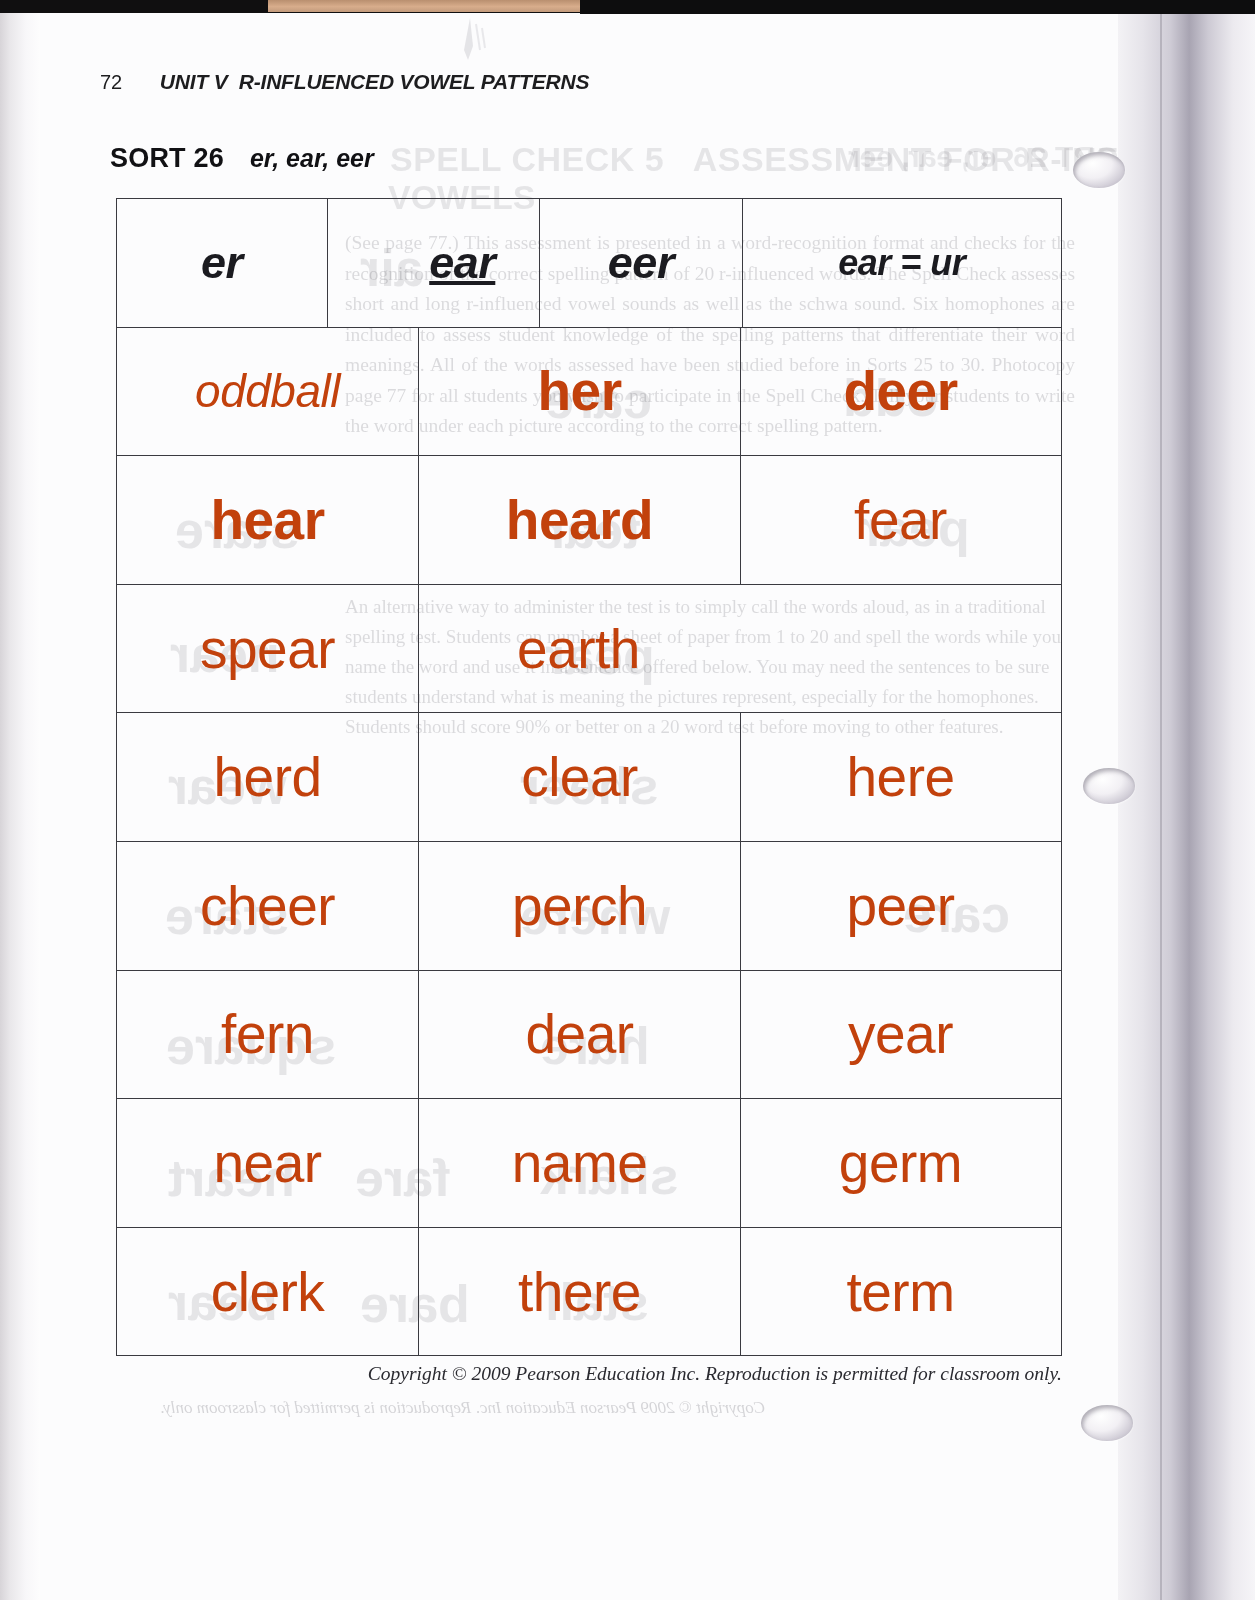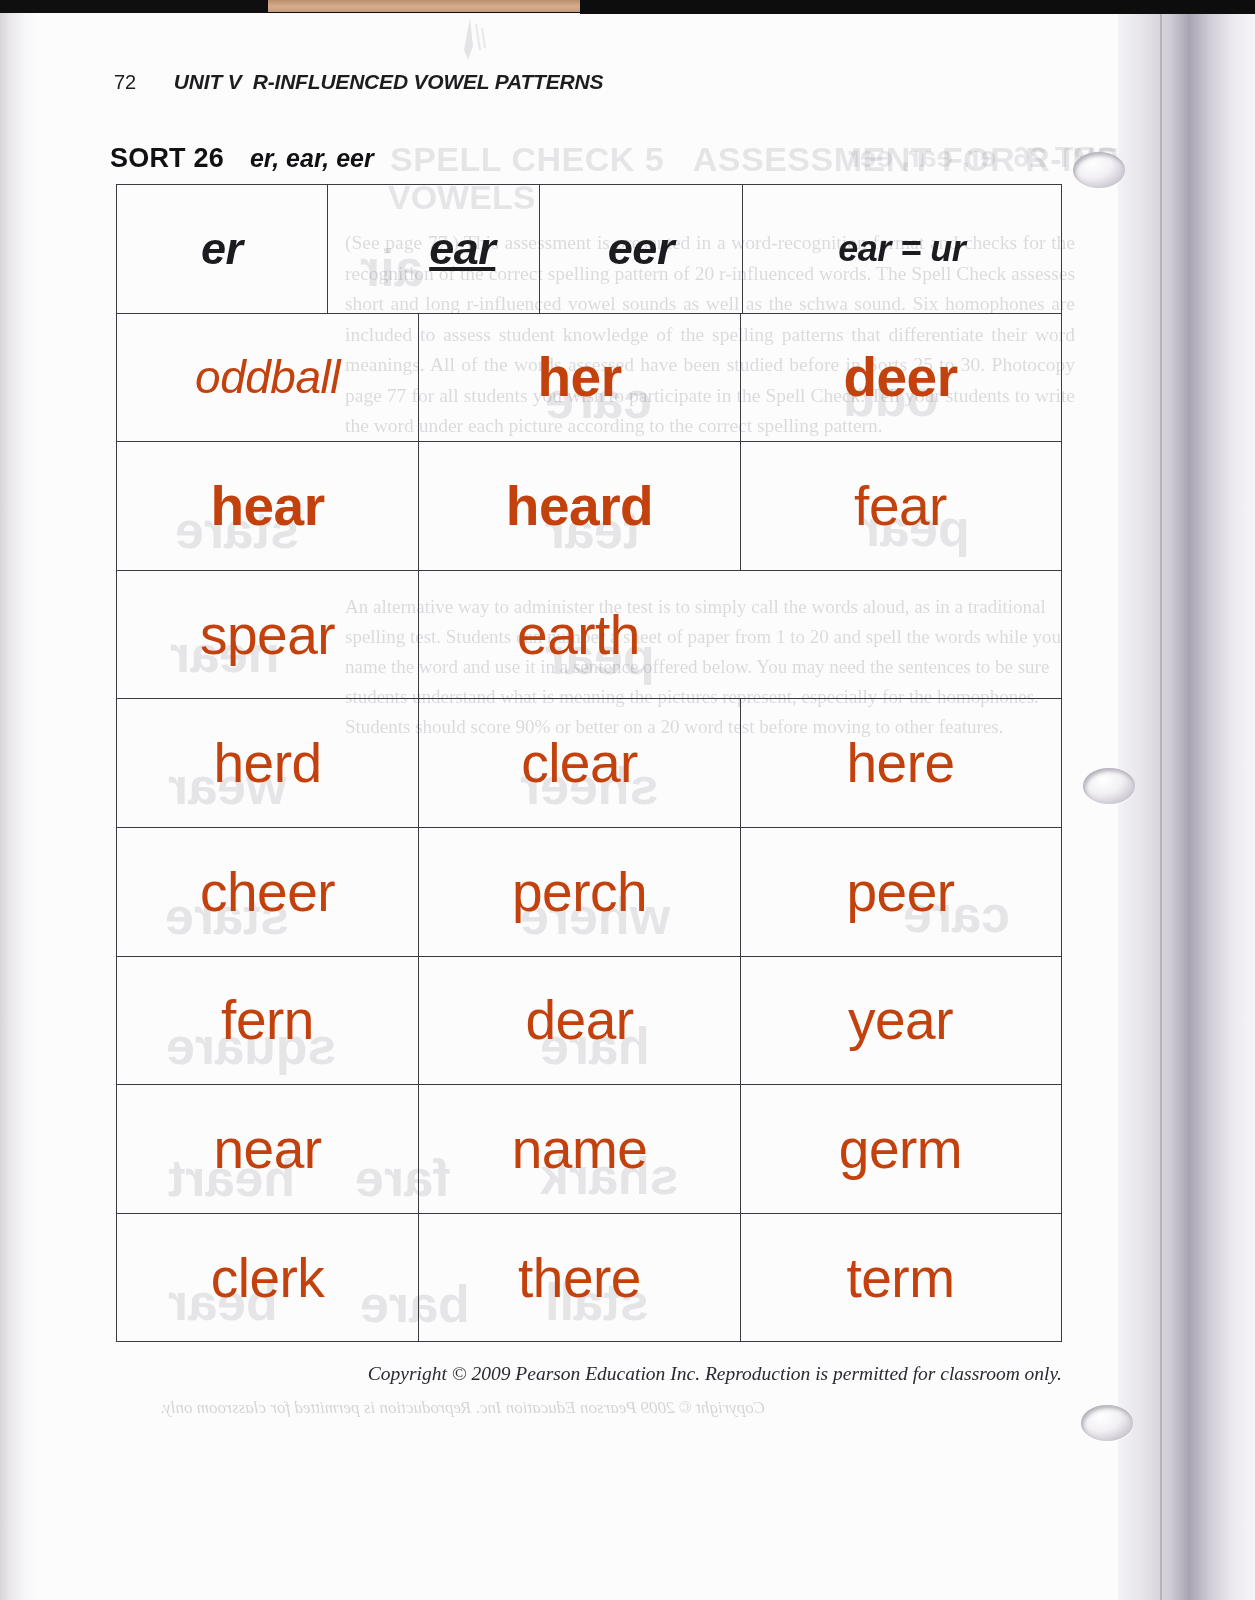--- a/index.html
+++ b/index.html
@@ -156,21 +156,21 @@
     transform: scaleX(-1);
     z-index: 8;
     white-space: pre;
   }
 
   
   .content { position: relative; z-index: 20; }
 
   .running-head {
     position: absolute;
-    left: 114px; top: 70px;
+    left: 100px; top: 70px;
     font-family: "Liberation Sans", sans-serif;
     font-size: 21px;
     font-weight: 600;
     font-style: italic;
     color: #1d1d1f;
     letter-spacing: -0.2px;
     white-space: pre;
   }
   .running-head .pg {
     font-weight: 400;
@@ -193,21 +193,21 @@
   .sort-line .sort-pattern {
     font-size: 25px;
     font-style: italic;
     font-weight: 600;
     margin-left: 26px;
   }
 
   
   .sort-table {
     position: absolute;
-    left: 116px; top: 184px;
+    left: 116px; top: 198px;
     width: 946px; height: 1158px;
     border: 1.6px solid #3a3a40;
     box-sizing: border-box;
     background: transparent;
   }
   .srow {
     position: relative;
     box-sizing: border-box;
     border-bottom: 1.5px solid #3a3a40;
     display: flex;

